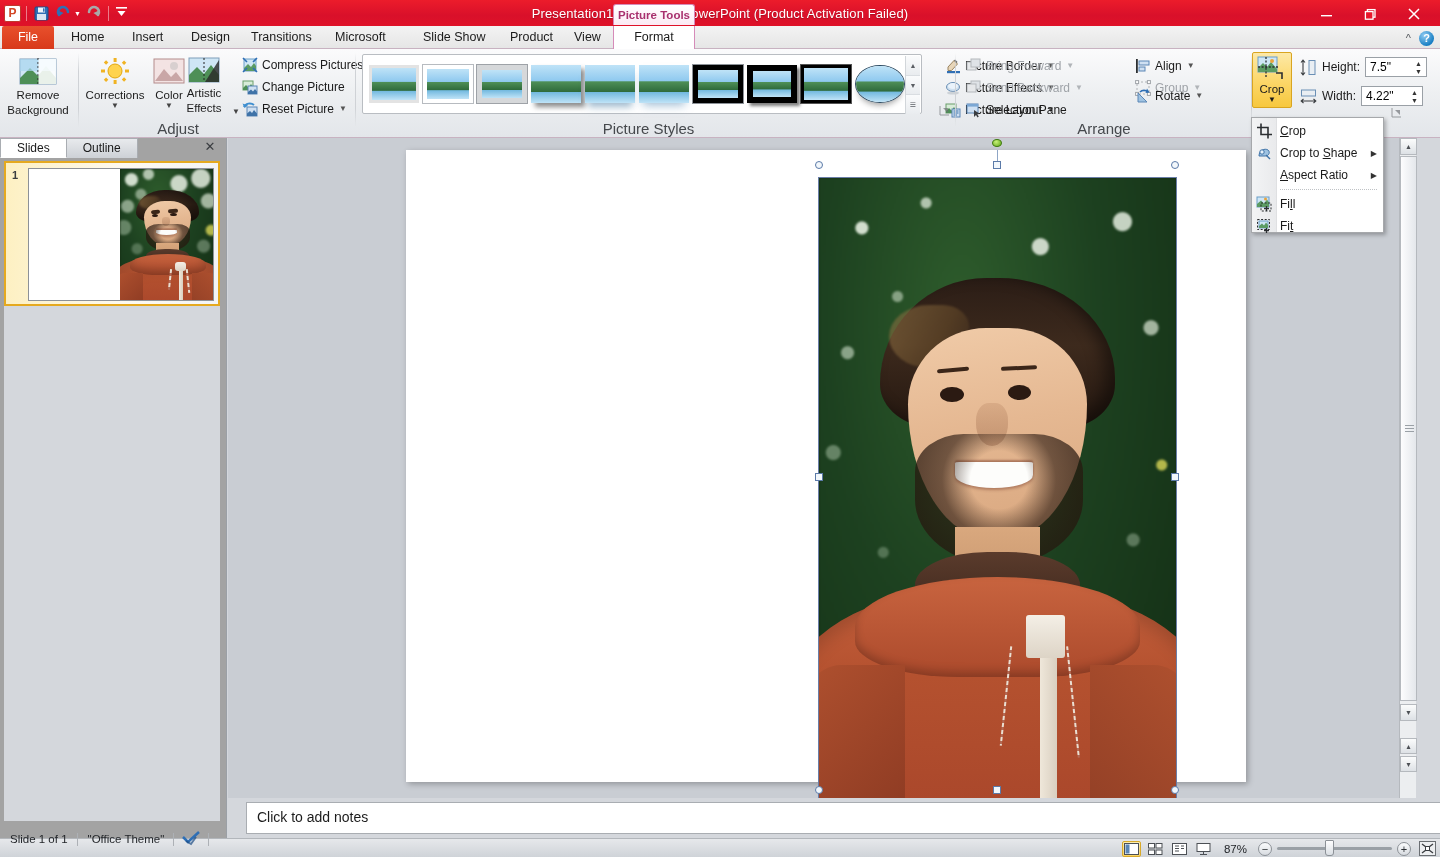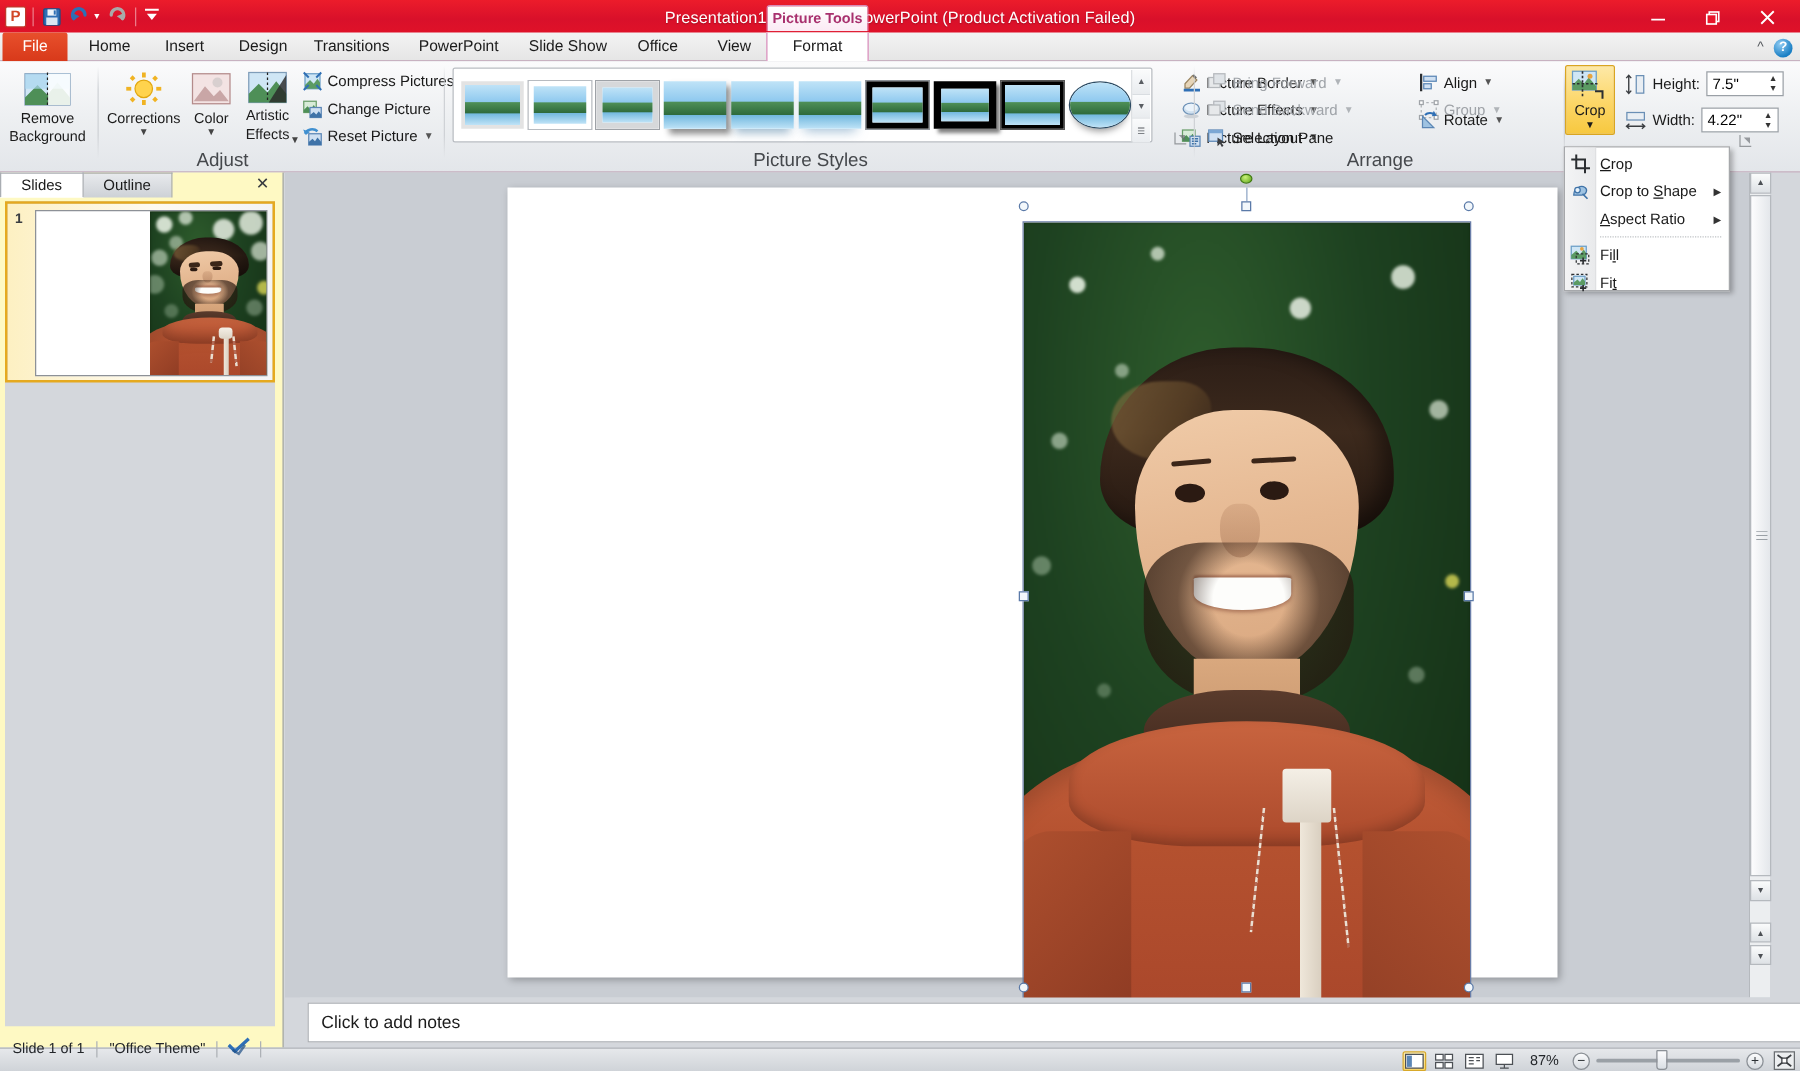--- a/index.html
+++ b/index.html
@@ -176,21 +176,21 @@
     padding-left:28px; font-size:12px; cursor:default; z-index:2;
   }
   .mi .micon { position:absolute; left:4px; top:3px; width:17px; height:16px; }
   .mi .marrow { position:absolute; right:6px; font-size:8px; color:#333; }
   .mi u { text-decoration:underline; }
   .msep { height:1px; margin:3px 6px 3px 28px; border-top:1px dotted #bfc2c5; }
 
   
   .leftpane {
     position:absolute; left:0; top:138px; width:227px; height:700px;
-    background:#fef9c3; border-right:1px solid #9ba0a6;
+    background:#a3a3a3; border-right:1px solid #9ba0a6;
   }
   .pane-tabs { position:absolute; left:0; top:0; width:227px; height:20px; display:flex; }
   .ptab {
     height:20px; line-height:19px; padding:0 16px; font-size:12px;
     border:1px solid #a9adb2; border-bottom:none; margin-right:-1px;
     background:linear-gradient(180deg,#e8eaed,#cdd1d6);
   }
   .ptab.active { background:#fff; border-bottom:1px solid #fff; position:relative; z-index:2;}
   .pane-close {
     position:absolute; right:8px; top:1px; width:16px; height:16px;
@@ -470,23 +470,23 @@
 
     <div class="ctx-tab-tag">Picture Tools</div>
   </div>
 
   <div class="tabstrip">
     <div class="tab file" style="left:2px;width:52px;text-align:center">File</div>
     <div class="tab" style="left:60px">Home</div>
     <div class="tab" style="left:121px">Insert</div>
     <div class="tab" style="left:180px">Design</div>
     <div class="tab" style="left:240px">Transitions</div>
-    <div class="tab" style="left:324px">PowerPoint</div>
+    <div class="tab" style="left:324px">Microsoft</div>
     <div class="tab" style="left:412px">Slide Show</div>
-    <div class="tab" style="left:499px">Office</div>
+    <div class="tab" style="left:499px">Product</div>
     <div class="tab" style="left:563px">View</div>
     <div class="tab active-ctx" style="left:613px;width:82px;text-align:center">Format</div>
   </div>
 
   <div class="help-row">
     <span class="minrib">^</span>
     <span class="qmark">?</span>
   </div>
 
   <div class="ribbon">
@@ -528,21 +528,21 @@
       <div class="bigbtn" style="left:148px; top:4px; width:42px; height:72px;">
         <svg width="34" height="30" viewBox="0 0 34 30">
           <rect x="2" y="2" width="30" height="24" fill="#f3e3e3" stroke="#b48b8b"></rect>
           <circle cx="22" cy="9" r="4" fill="#d8cfcf"></circle>
           <path d="M3 24 L12 12 L19 20 L24 15 L31 24 Z" fill="#c9a6a6"></path>
         </svg>
         <span class="lbl">Color</span>
         <span class="caret">▼</span>
       </div>
 
-      <div class="bigbtn" style="left:190px; top:4px; width:48px; height:72px;align-items:center;">
+      <div class="bigbtn" style="left:180px; top:4px; width:48px; height:72px;align-items:center;">
         <svg width="32" height="28" viewBox="0 0 32 28">
           <rect x="1" y="1" width="30" height="24" fill="#cfe6f5" stroke="#7f9db9"></rect>
           <path d="M1 18 L9 10 L16 17 L23 8 L31 18 L31 25 L1 25 Z" fill="#4e8f57"></path>
           <path d="M16 1 L16 25" stroke="#222" stroke-width="1" stroke-dasharray="2,2"></path>
           <path d="M17 25 L31 3 L31 25 Z" fill="#2a2a2a" opacity=".82"></path>
         </svg>
         <span class="lbl">Artistic</span>
         <span class="lbl">Effects</span>
       </div>
       <span style="position:absolute;left:232px;top:58px;font-size:8px;color:#444">▼</span>

